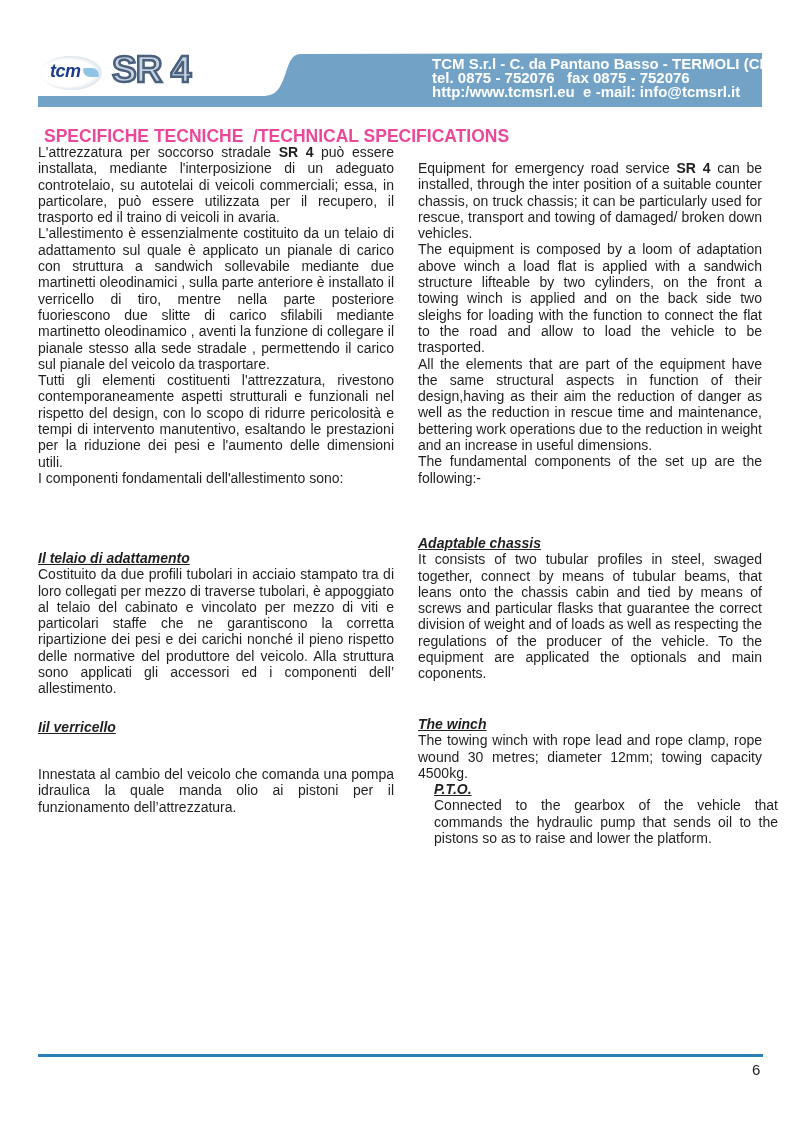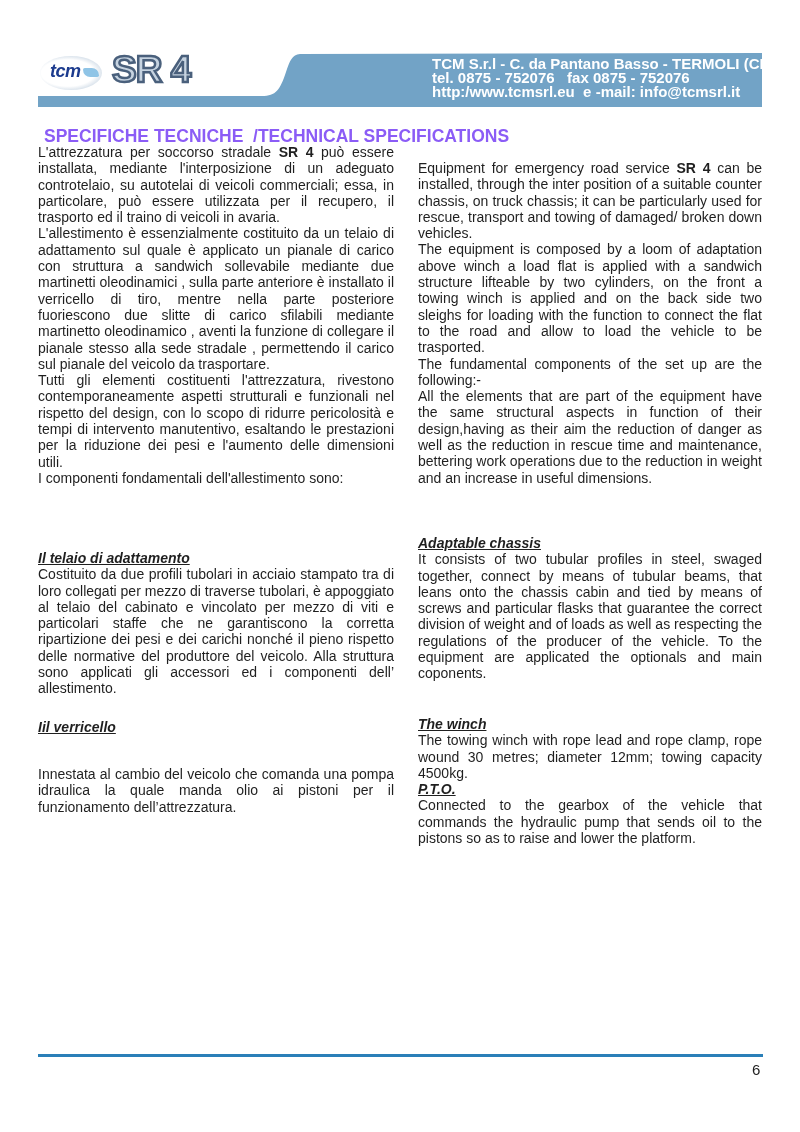--- a/index.html
+++ b/index.html
@@ -14,21 +14,21 @@
   .logo-tcm { left:50px; top:61px; font-size:18px; font-weight:bold; font-style:italic;
               color:#1c3b8e; letter-spacing:-0.5px; }
   .logo-tcm-tail { left:83px; top:68px; width:16px; height:9px; background:#8fc4e6;
                    border-radius:2px 8px 2px 8px; }
   .logo-sr4 { left:112px; top:50px; font-size:37px; font-weight:bold; color:#c6d3e0;
               -webkit-text-stroke:2.5px #4a607c; letter-spacing:-1px; line-height:40px; }
   .contact { left:432px; top:57px; font-size:15px; font-weight:bold; color:#ffffff; line-height:14px; }
   .contact div { white-space:pre; }
 
   
-  .title { left:44px; top:126px; font-size:17.5px; font-weight:bold; color:#8b5cf6; white-space:pre; }
+  .title { left:44px; top:126px; font-size:17.5px; font-weight:bold; color:#ec4899; white-space:pre; }
 
   
   .col { font-size:14px; line-height:16.3px; text-align:justify; }
   .col-left { left:38px; width:356px; }
   .col-right { left:418px; width:344px; }
   .col p { margin:0; }
   .col b { font-weight:bold; }
   .lastline { text-align-last:left; }
   .sec-head { font-weight:bold; font-style:italic; text-decoration:underline; font-size:14px; line-height:16.3px; }
   .small { font-size:14px; line-height:16.3px; }
@@ -73,33 +73,33 @@
   <div class="sec-head">Iil verricello</div>
 </div>
 
 <div class="abs col col-left" style="top:766px;">
   <p class="lastline">Innestata al cambio del veicolo che comanda una pompa idraulica la quale manda olio ai pistoni per il funzionamento dell’attrezzatura.</p>
 </div>
 
 <div class="abs col col-right" style="top:152px;margin-top:8px;">
   <p class="lastline"><span>Equipment for emergency road service </span><b>SR 4</b><span> can be installed, through the inter position of a suitable counter chassis, on truck chassis; it can be particularly used for rescue, transport and towing of damaged/ broken down vehicles.</span></p>
   <p class="lastline">The equipment is composed by a loom of adaptation above winch a load flat is applied  with a sandwich structure lifteable by two cylinders, on the front a towing winch is applied and on the back side two sleighs for loading with the function to connect the flat to the road and allow to load the vehicle to be trasported.</p>
+  <p class="lastline">All the elements that are part of the equipment have the same structural aspects in function of their design,having as their aim the reduction of danger as well as the reduction in rescue time and maintenance, bettering work operations due to the reduction in weight and an increase in useful dimensions.</p>
   <p class="lastline">The fundamental components of the set up are the following:-</p>
-  <p class="lastline">All the elements that are part of the equipment have the same structural aspects in function of their design,having as their aim the reduction of danger as well as the reduction in rescue time and maintenance, bettering work operations due to the reduction in weight and an increase in useful dimensions.</p>
 </div>
 
 <div class="abs col col-right" style="top:535px;">
   <div class="sec-head">Adaptable chassis</div>
   <p class="lastline">It consists of two tubular profiles in steel, swaged together, connect by means of tubular beams, that leans onto the chassis cabin and tied by means of screws and particular flasks that guarantee the correct division of weight and of loads as well as respecting the regulations of the producer of the vehicle. To the equipment are applicated the optionals and main coponents.</p>
 </div>
 
 <div class="abs col col-right" style="top:716px;">
   <div class="sec-head">The winch</div>
   <p class="lastline small">The towing winch with rope lead and rope clamp, rope wound 30 metres; diameter 12mm; towing capacity 4500kg.</p>
 </div>
 
-<div class="abs col col-right" style="top:781px;">
+<div class="abs col col-right" style="top:781px;margin-left:16px;">
   <div class="sec-head">P.T.O.</div>
   <p class="lastline">Connected to the gearbox of the vehicle that commands the hydraulic pump that sends oil to the pistons so as to raise and lower the platform.</p>
 </div>
 
 <div class="abs footer-line"></div>
 <div class="abs page-num">6</div>
 
 </body></html>

